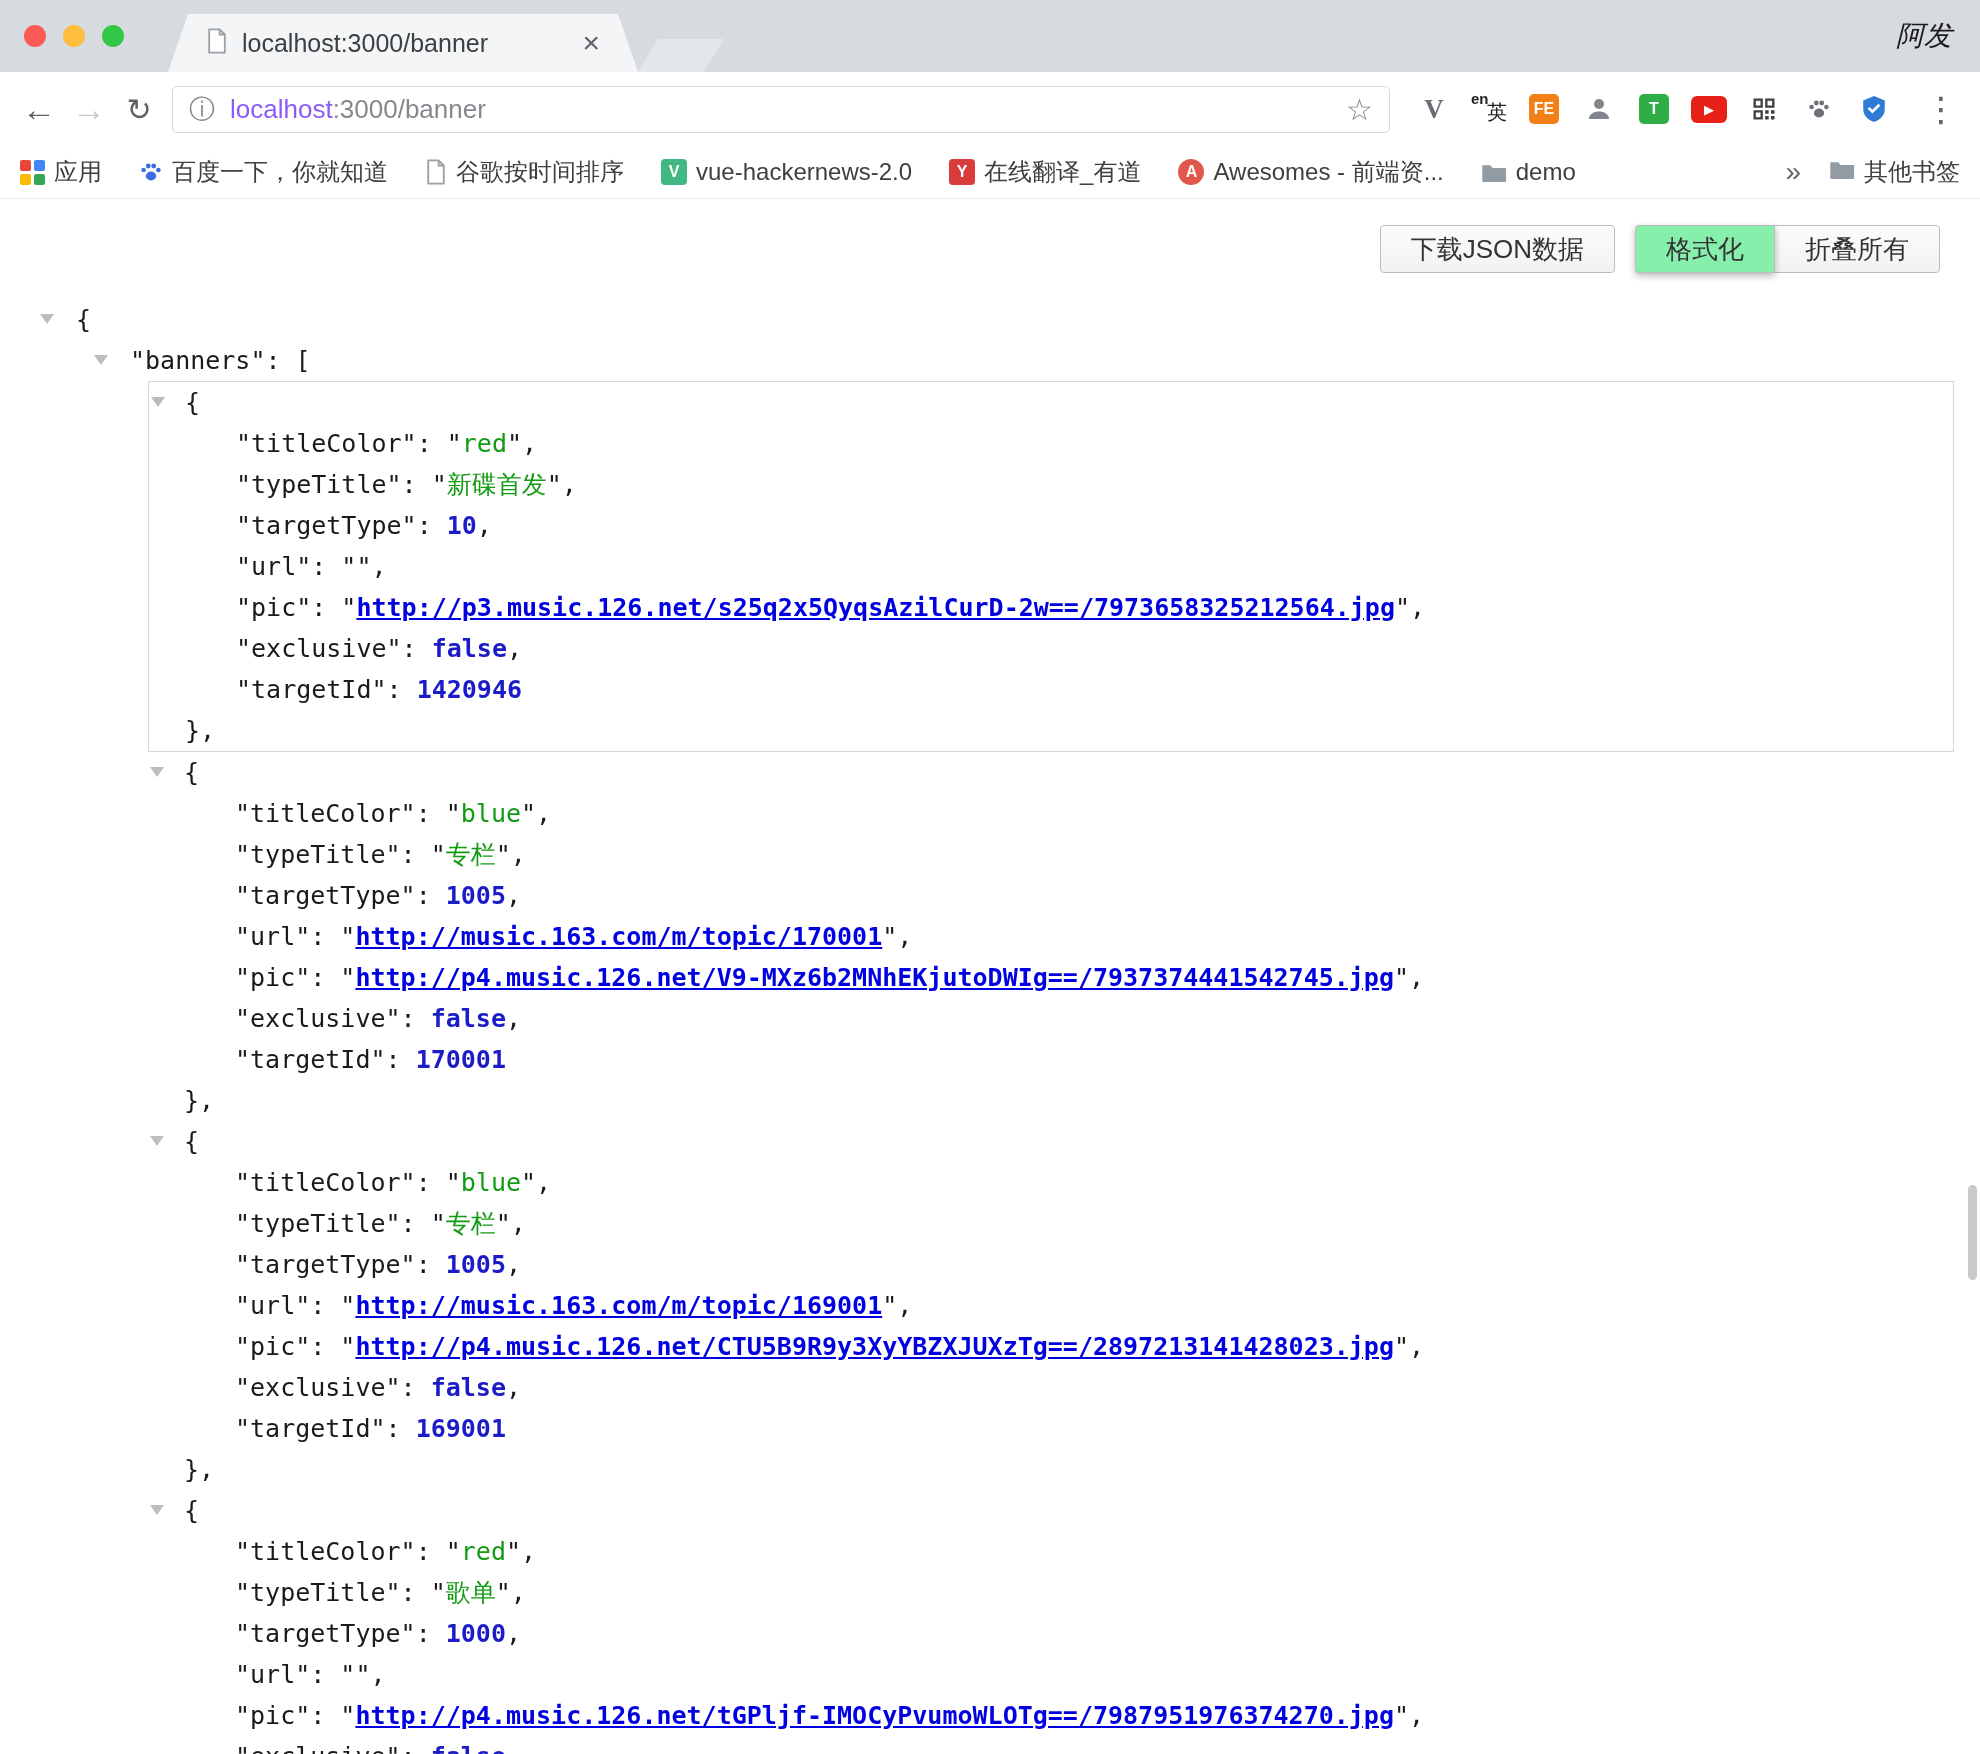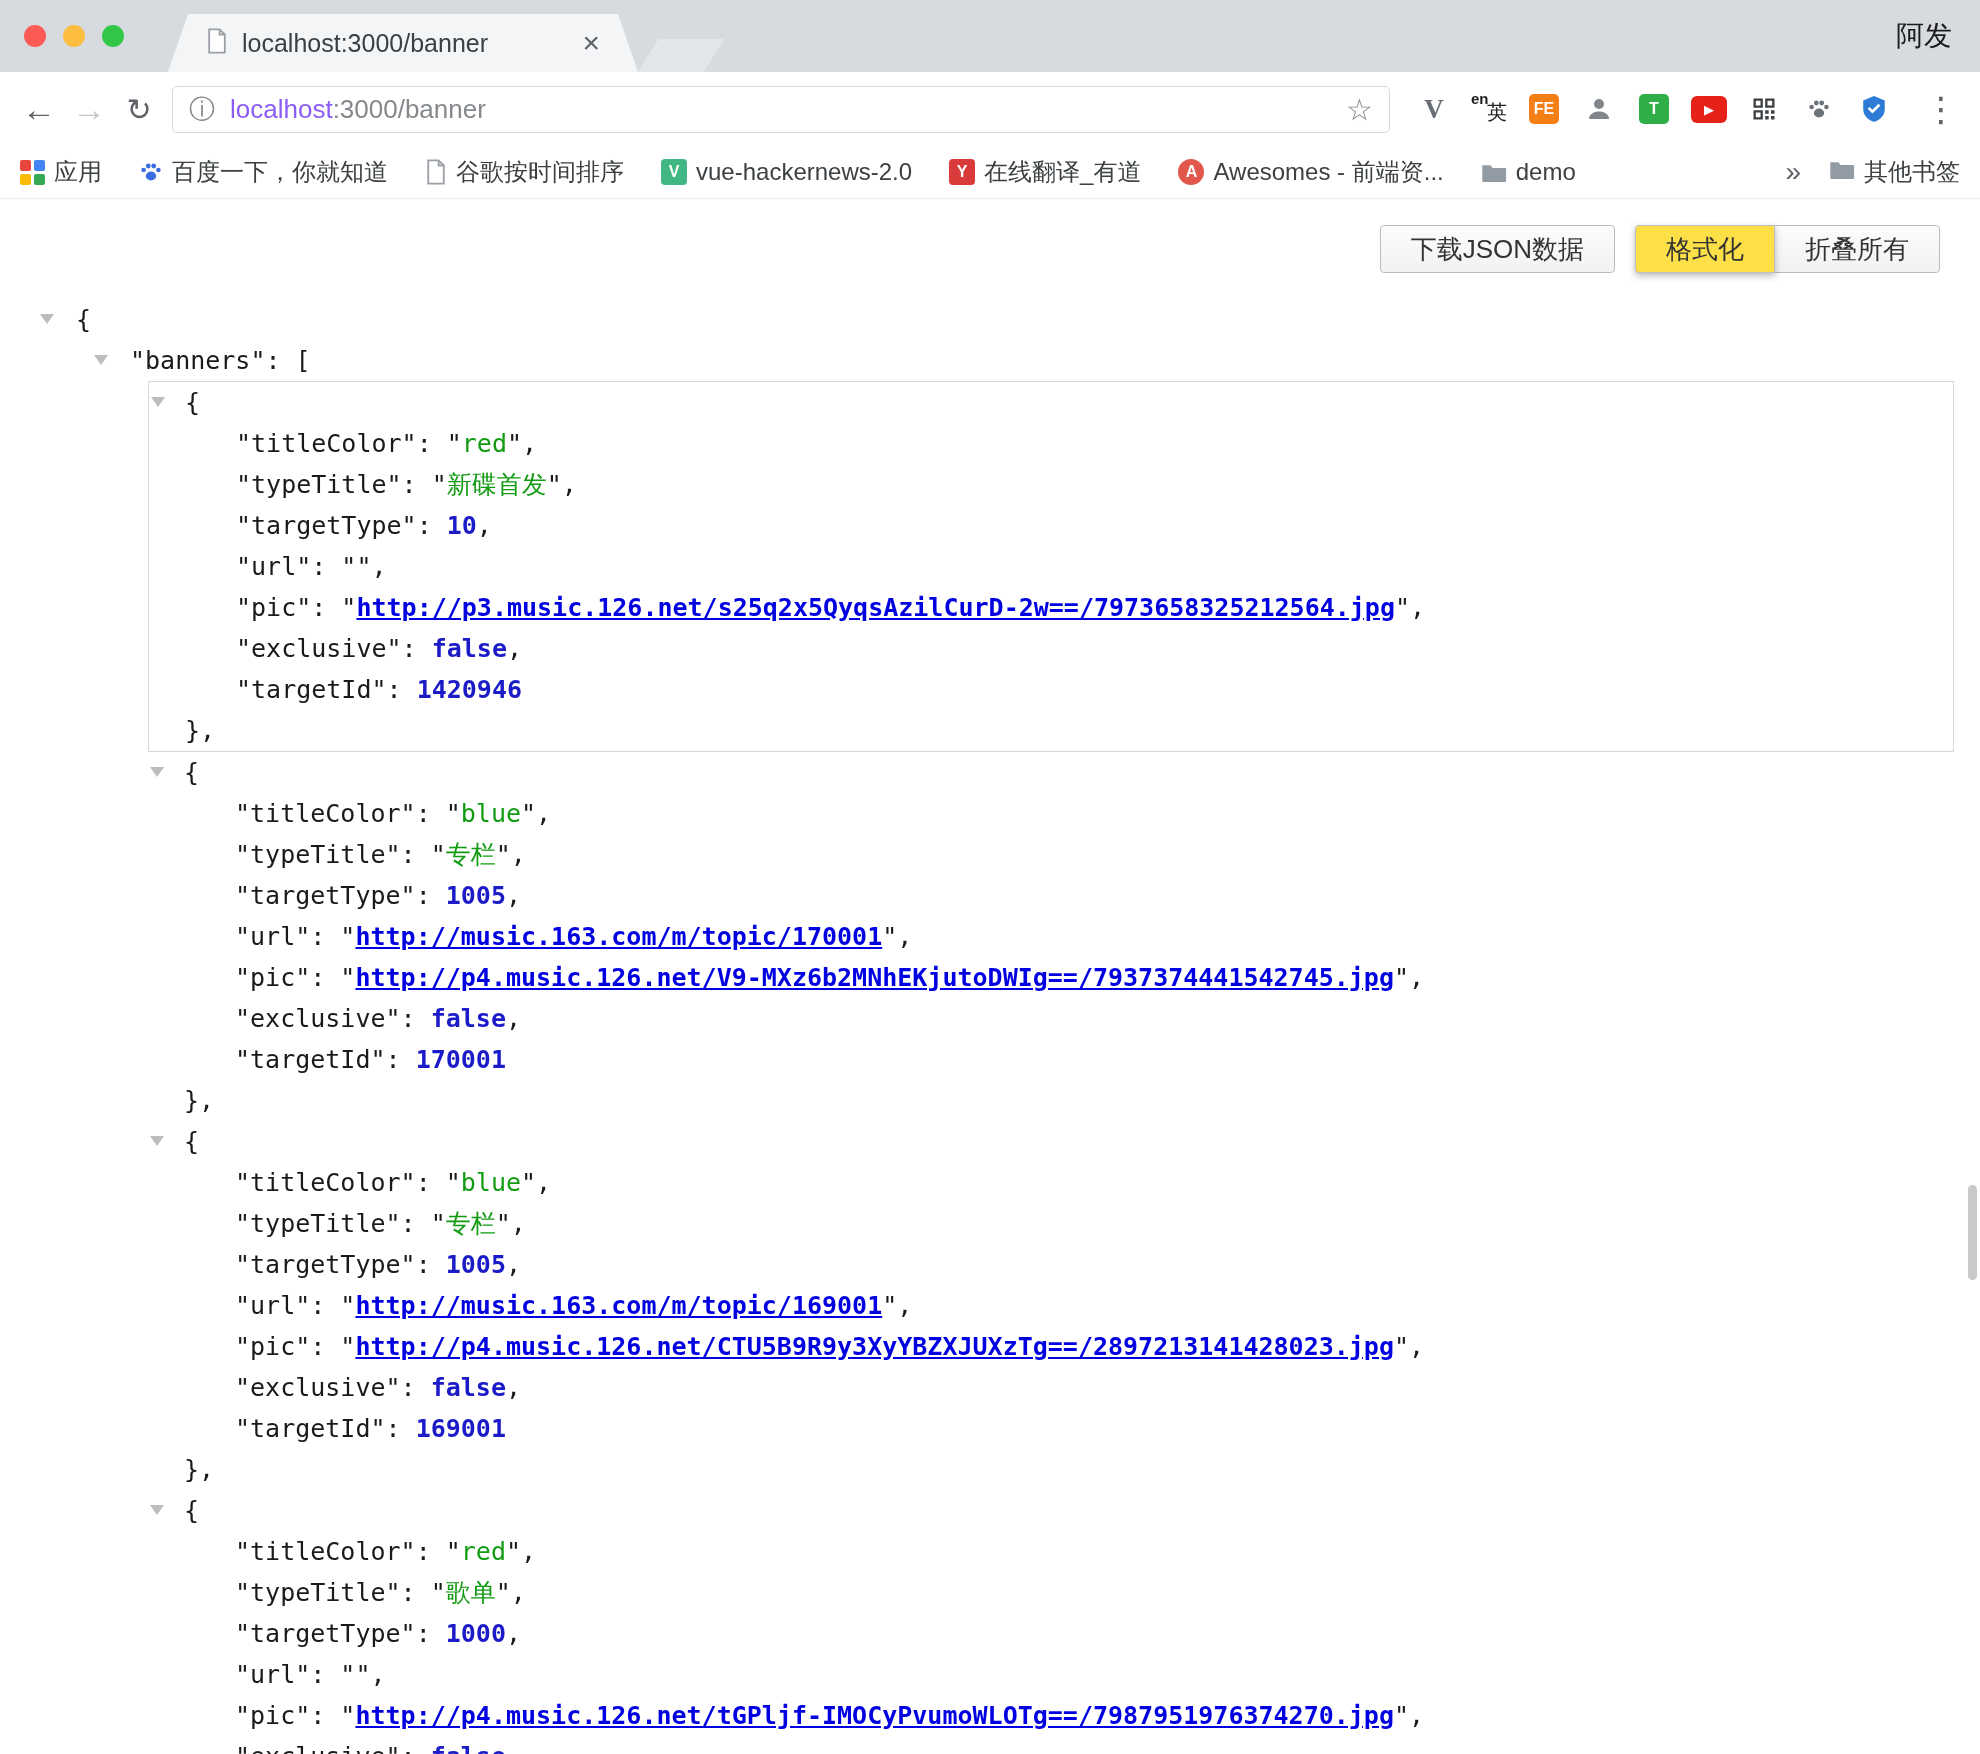--- a/index.html
+++ b/index.html
@@ -14,21 +14,21 @@
   .lt{width:22px;height:22px;border-radius:50%;display:inline-block;}
   .lt.red{background:#fc5a54;}  .lt.yellow{background:#fdbd3f;}  .lt.green{background:#33c748;}
   .tab{
     position:relative;margin-left:44px;align-self:flex-end;width:470px;height:58px;
     background:#f4f5f6;clip-path:polygon(20px 0,calc(100% - 20px) 0,100% 100%,0 100%);
     display:flex;align-items:center;padding:0 38px;box-sizing:border-box;
   }
   .tab-title{font-size:25px;color:#3c4043;margin:0 14px;flex:1;white-space:nowrap;overflow:hidden;}
   .tab-close{font-size:30px;color:#5f6368;line-height:1;cursor:default;}
   .newtab{align-self:flex-end;width:66px;height:33px;background:#e3e6ea;transform:skewX(-32deg);margin-left:10px;}
-  .profile{margin-left:auto;align-self:center;font-size:28px;color:#1b1b1b;padding-right:28px;}
+  .profile{margin-left:auto;align-self:center;font-size:28px;color:#1b1b1b;padding-right:28px;font-style:italic;}
   
   .navbar{height:74px;background:#fff;display:flex;align-items:center;padding:0 14px;}
   .navbtn{width:50px;height:50px;display:flex;align-items:center;justify-content:center;font-size:34px;color:#5f6368;border-radius:25px;}
   .navbtn.fwd{color:#c4c7cc;}
   .navbtn.reload{font-size:30px;}
   .omnibox{margin-left:8px;width:1218px;height:47px;border:1px solid #d9d9d9;border-radius:5px;background:#fff;
     display:flex;align-items:center;padding:0 16px;box-sizing:border-box;}
   .info{font-size:26px;color:#80868b;margin-right:15px;}
   .url{font-size:26px;white-space:nowrap;}
   .url .host{color:#8b5cf6;}
@@ -53,21 +53,21 @@
   .ic-apps i{width:11px;height:11px;border-radius:2px;}
   .ic-apps .a1{background:#e8453c;} .ic-apps .a2{background:#4285f4;} .ic-apps .a3{background:#fbbc05;} .ic-apps .a4{background:#34a853;}
   .bm-right{margin-left:auto;display:flex;align-items:center;gap:28px;}
   .chev{font-size:28px;color:#5f6368;}
   
   .ptoolbar{display:flex;justify-content:flex-end;gap:20px;margin-top:26px;padding-right:40px;}
   .btn{height:48px;font-size:26px;color:#333;background:linear-gradient(#fcfcfc,#f2f2f2);
     border:1px solid #bdbdbd;border-radius:4px;padding:0 30px;font-family:inherit;cursor:pointer;}
   .btn-group{display:flex;}
   .btn-group .btn{border-radius:0;}
-  .btn-group .btn:first-child{border-radius:4px 0 0 4px;box-shadow:0 3px 7px rgba(0,0,0,.28);position:relative;z-index:1;background:#fde047;}
+  .btn-group .btn:first-child{border-radius:4px 0 0 4px;box-shadow:0 3px 7px rgba(0,0,0,.28);position:relative;z-index:1;background:#86efac;}
   .btn-group .btn:last-child{border-radius:0 4px 4px 0;margin-left:-1px;}
   
   .json{margin-top:26px;font-family:"DejaVu Sans Mono","Liberation Mono",monospace;
     font-size:25px;line-height:41px;color:#1a1a1a;}
   .ln{position:relative;white-space:pre;}
   .l0{padding-left:76px;} .l1{padding-left:130px;}
   .obj{margin:0 26px 0 148px;}
   .obj .l2{padding-left:36px;}
   .obj .l3{padding-left:87px;}
   .obj.boxed{border:1px solid #d6d6d6;}

